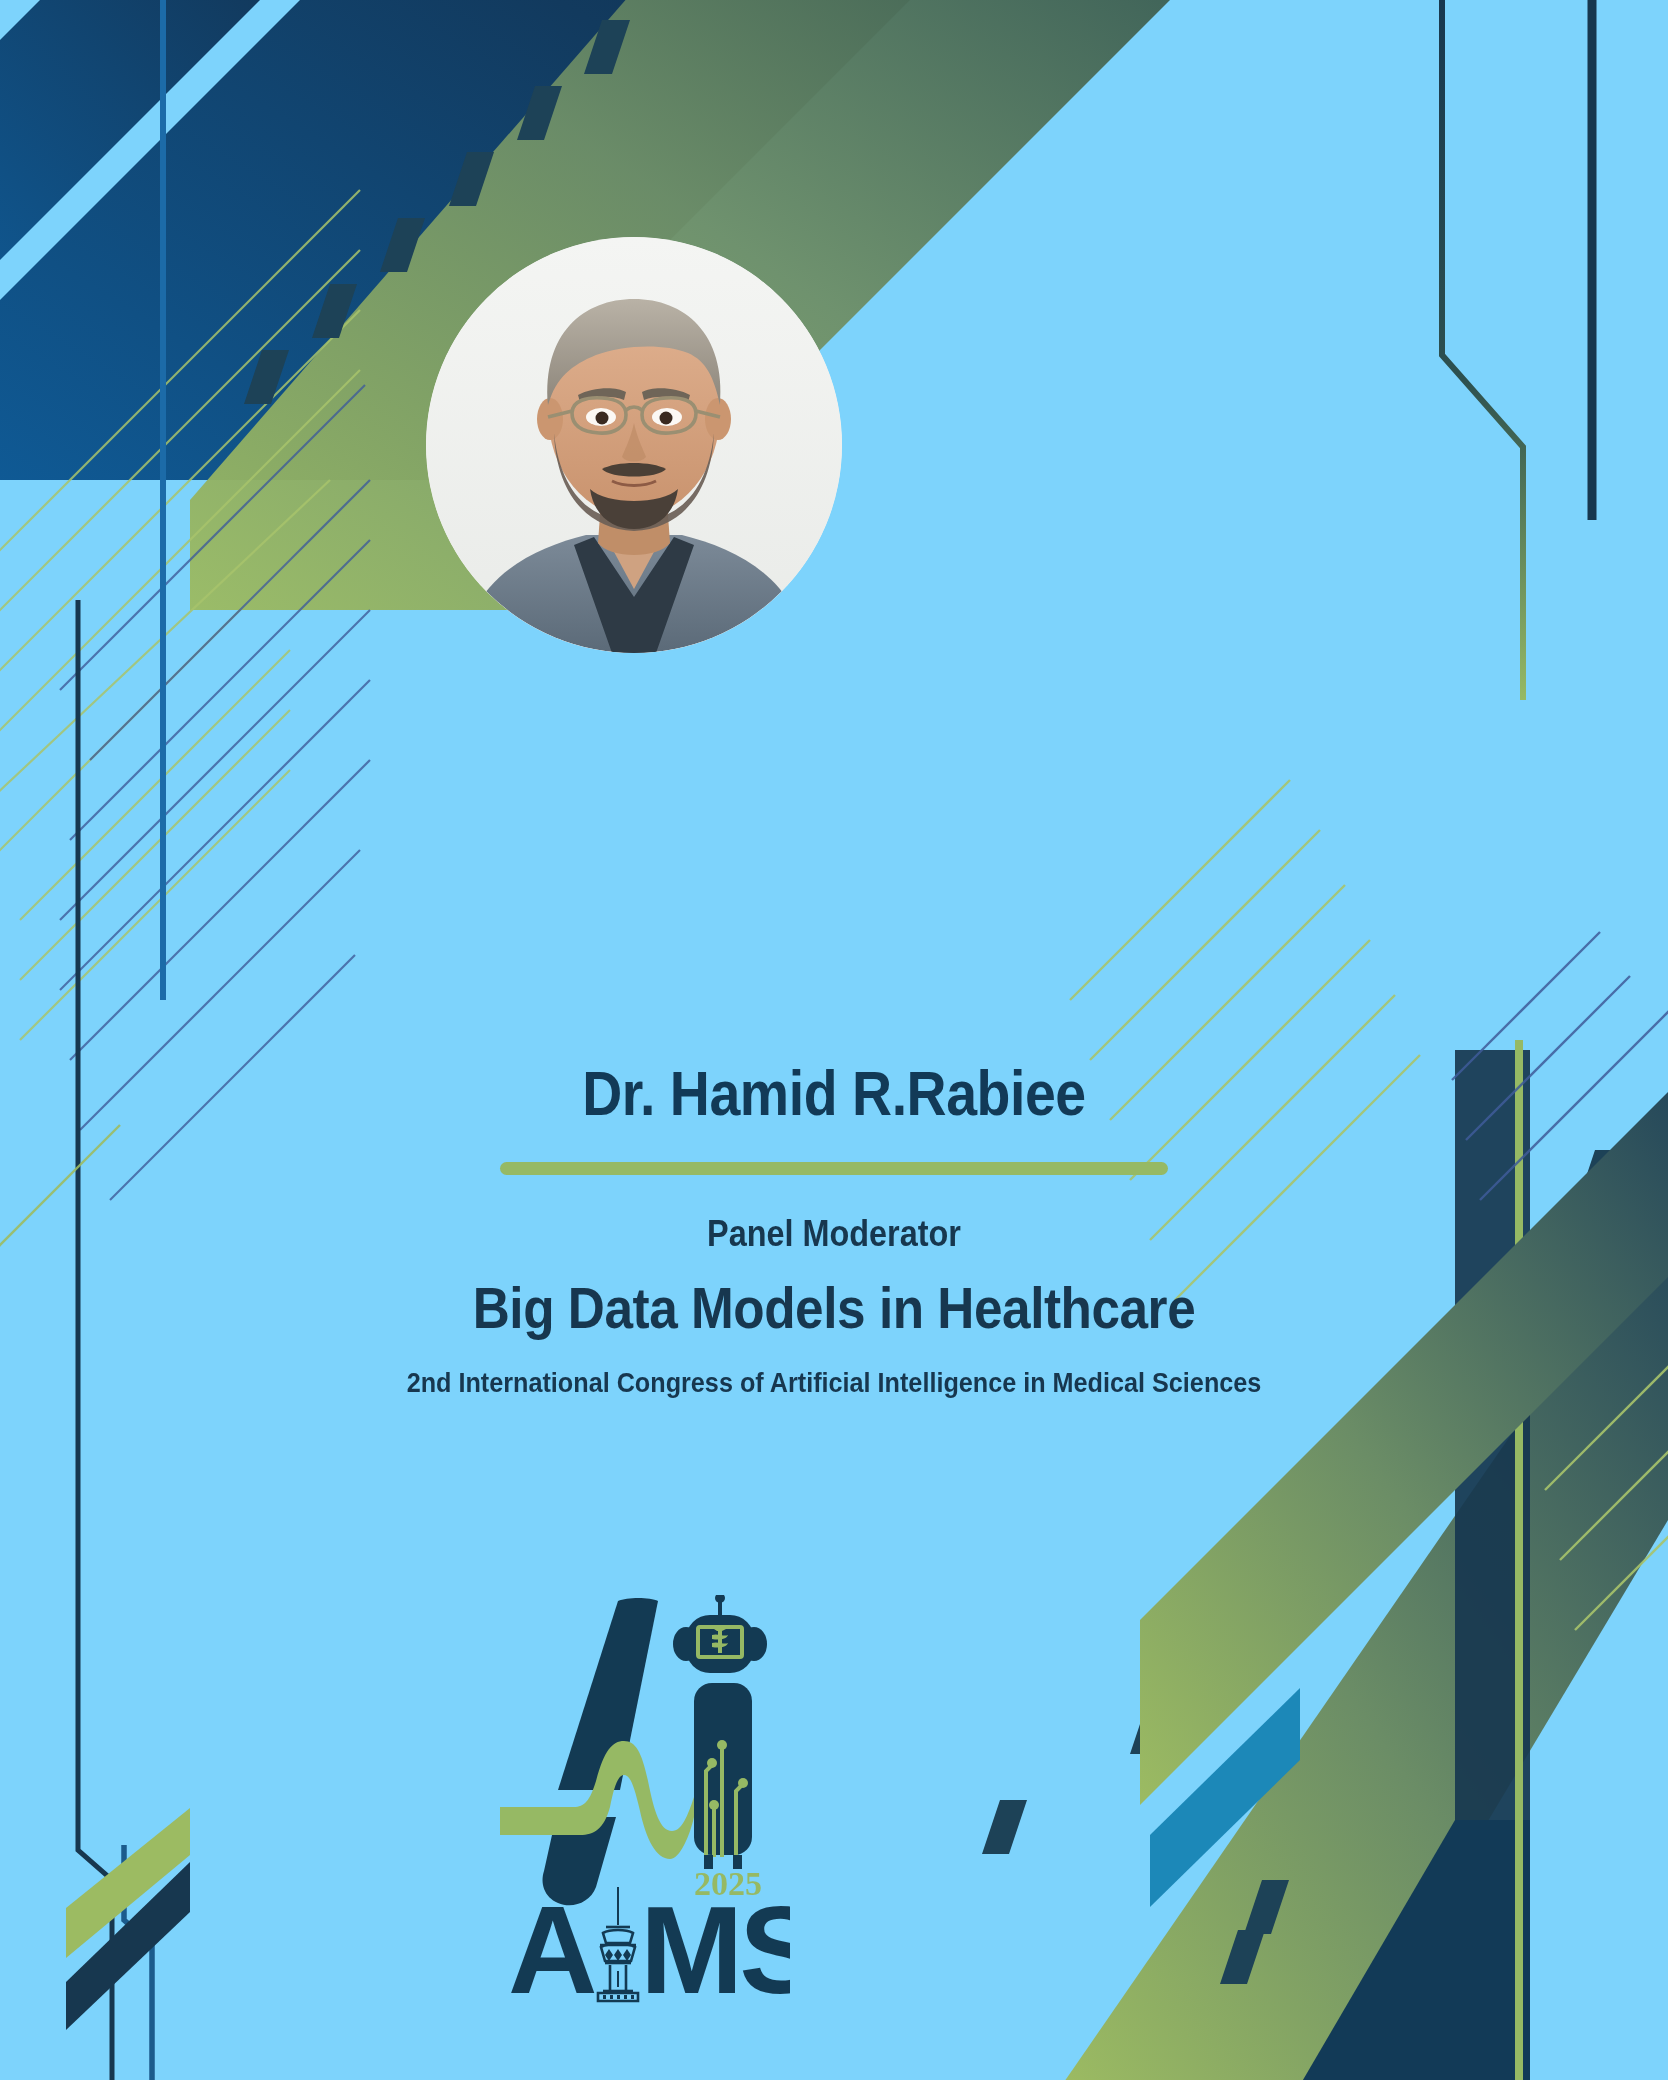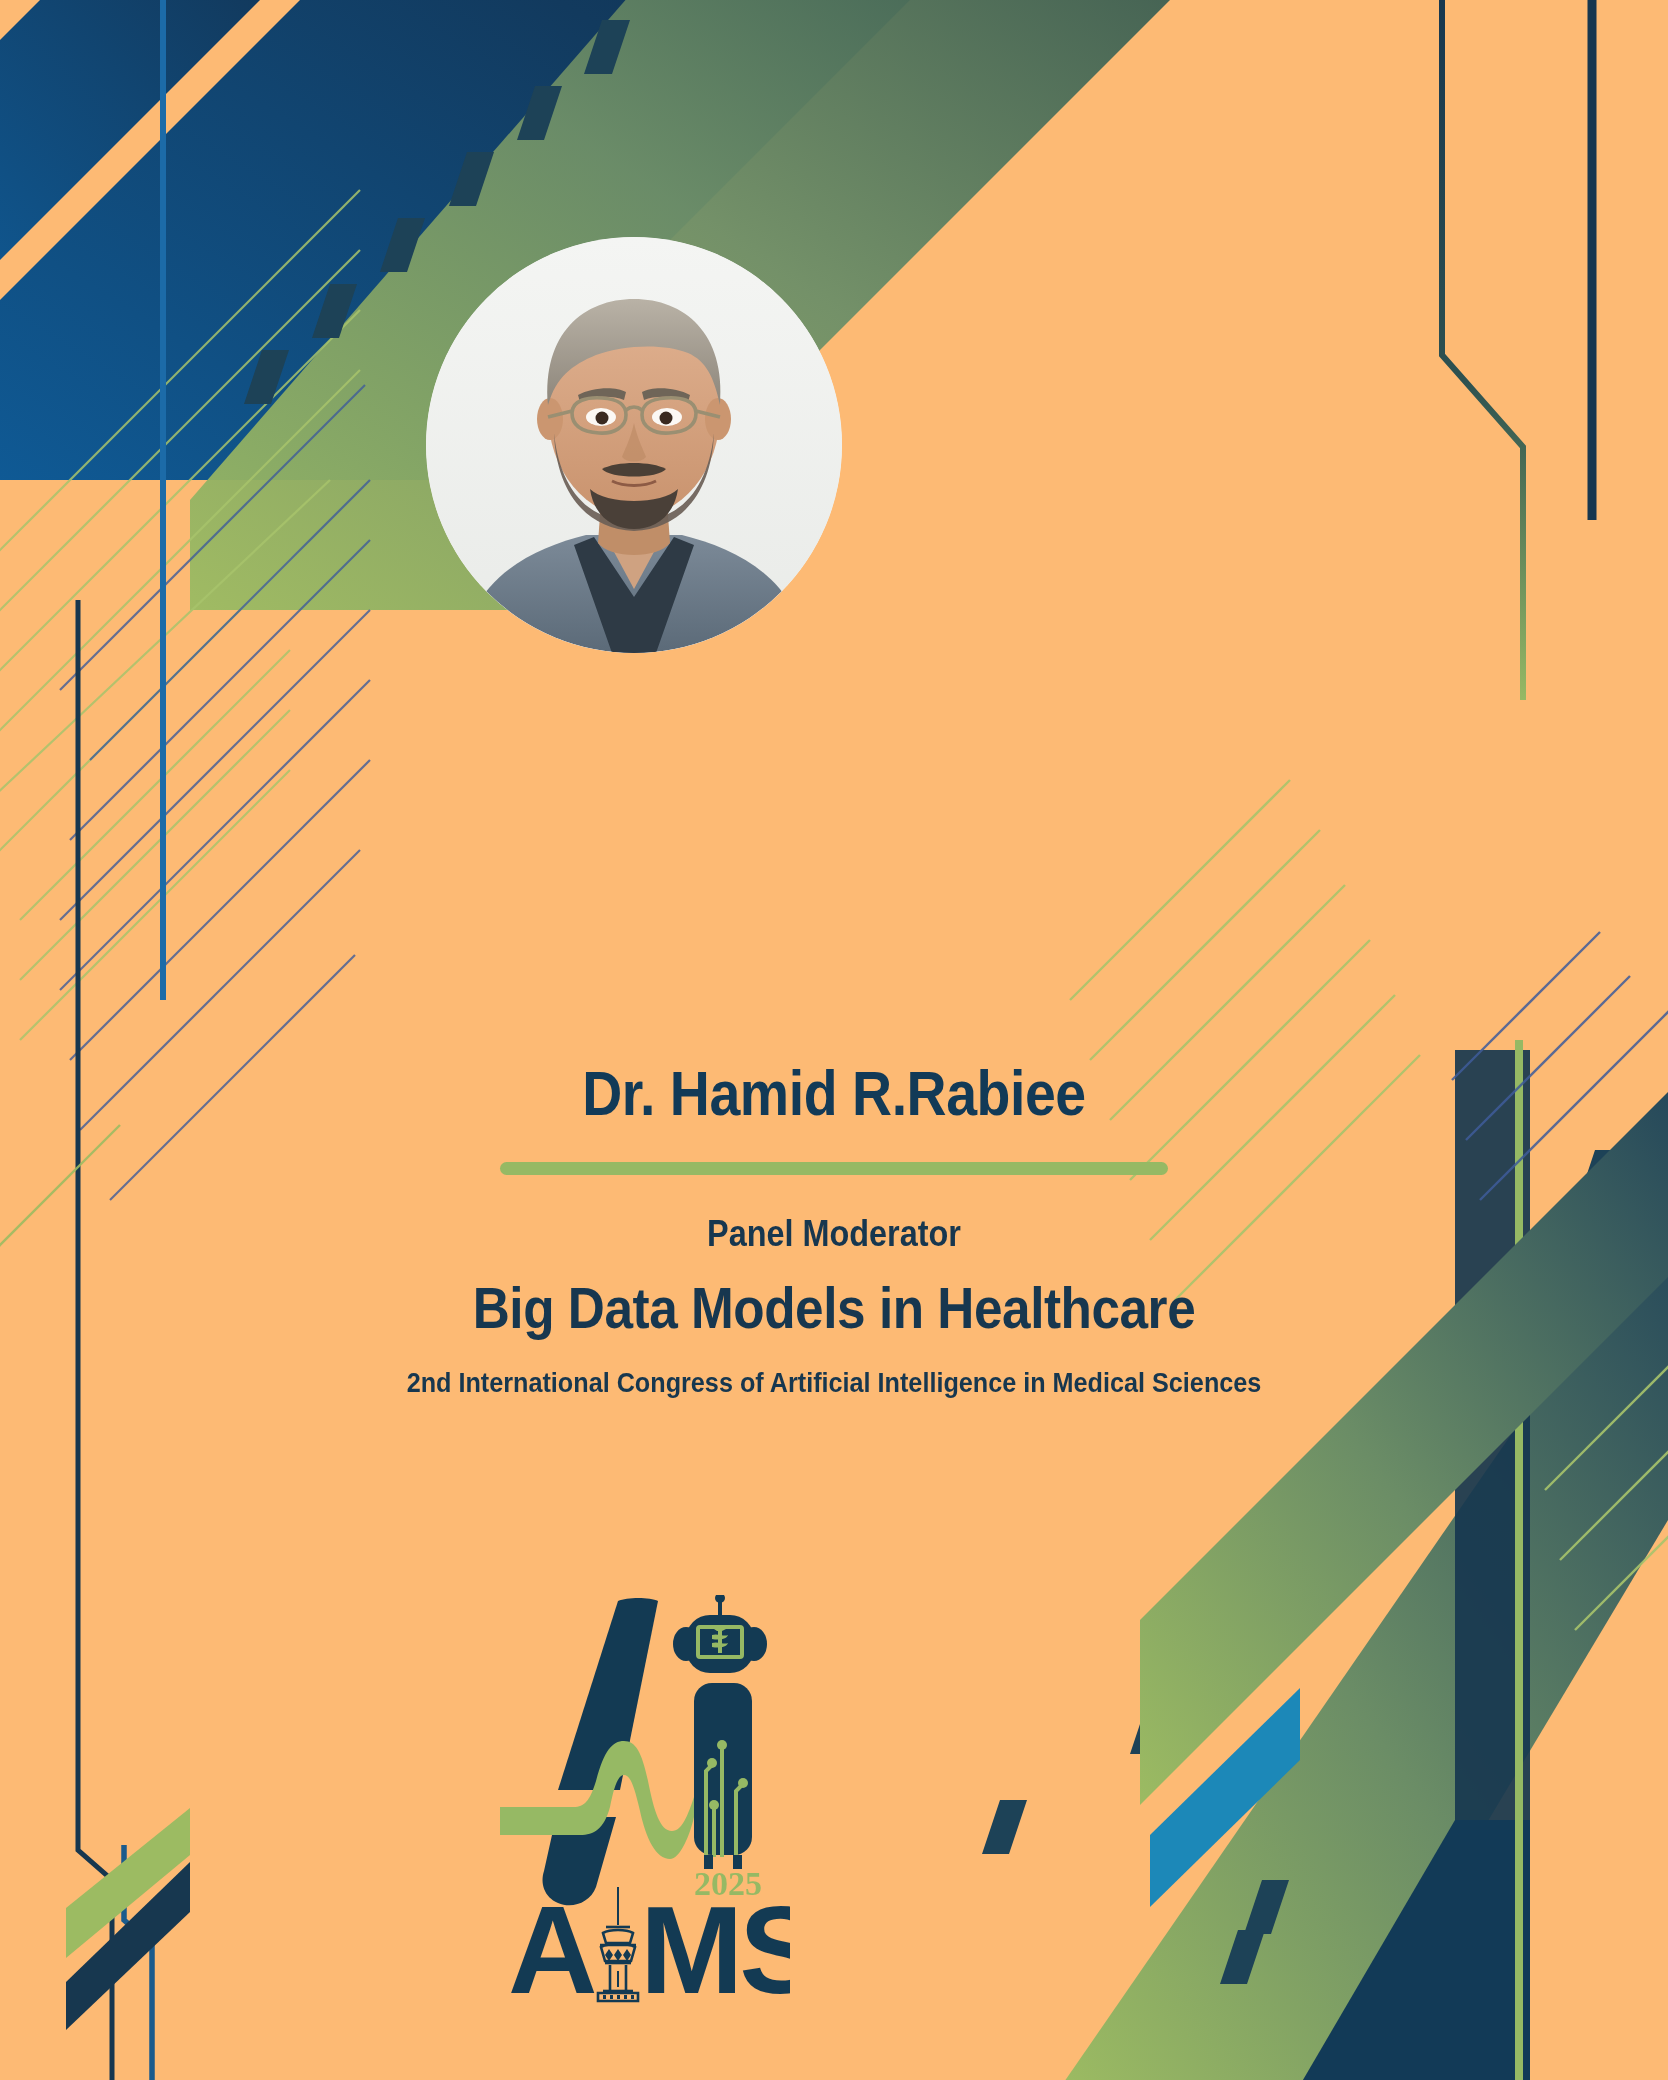--- a/index.html
+++ b/index.html
@@ -1,20 +1,20 @@
 <!DOCTYPE html>
 <html><head>
 <meta charset="utf-8">
 <style>
   html,body{margin:0;padding:0;background:#fff;}
   body{
     width:1668px;height:2080px;position:relative;overflow:hidden;
     font-family:"Liberation Sans",sans-serif;
   }
-  #poster{position:absolute;inset:0;background:#fdba74;overflow:hidden;}
+  #poster{position:absolute;inset:0;background:#7dd3fc;overflow:hidden;}
 
   
   .bg-svg{position:absolute;left:0;top:0;width:1668px;height:2080px;}
 
   
   .portrait-wrap{
     position:absolute;left:385px;top:196px;width:498px;height:498px;
   }
   .portrait-ring{
     position:absolute;inset:0;border-radius:50%;

